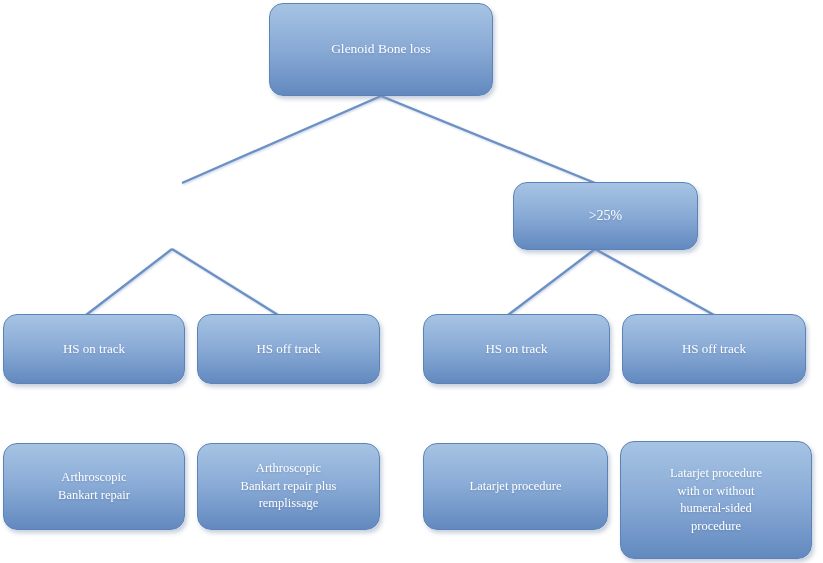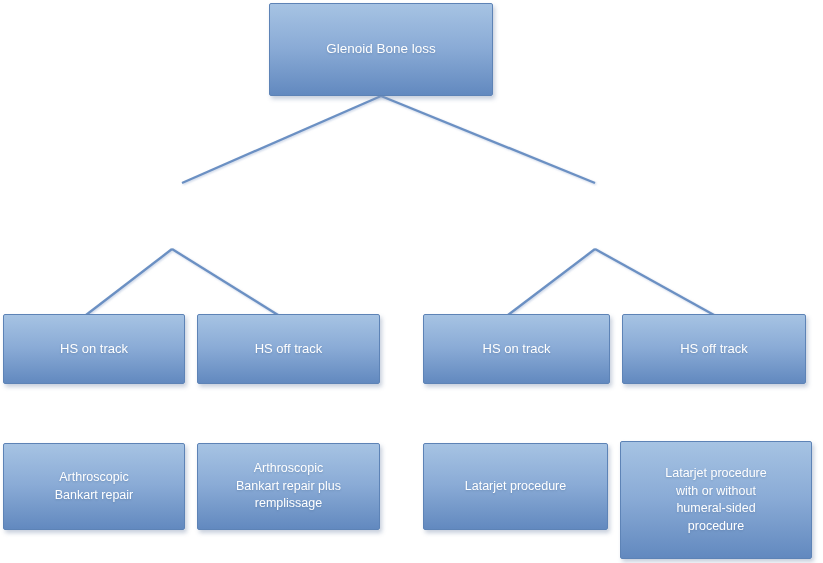--- a/index.html
+++ b/index.html
@@ -30,23 +30,24 @@
   }
   .node {
     position: absolute;
     box-sizing: border-box;
     display: flex;
     align-items: center;
     justify-content: center;
     text-align: center;
     background: linear-gradient(to bottom, #a6c3e3 0%, #8aabd6 48%, #6289bf 100%);
     border: 1px solid #5d83b6;
-    border-radius: 2px;
+    border-radius: 14px;
     box-shadow: 2px 3px 4px rgba(130,148,178,0.45);
     color: #ffffff;
+    font-family: Liberation Serif, serif;
   }
   .node-label {
     white-space: pre-line;
     line-height: 1.4;
     text-shadow: 0 1px 2px rgba(60,90,130,0.30);
     padding: 2px 8px;
   }
   .root-node .node-label  { font-size: 13.5px; }
   .pct-node .node-label   { font-size: 14px; }
   .track-node .node-label { font-size: 13px; }
@@ -64,20 +65,23 @@
     <line x1="172" y1="249" x2="278" y2="315"></line>
     <line x1="595" y1="249" x2="508" y2="315"></line>
     <line x1="595" y1="249" x2="714" y2="315"></line>
   </svg>
 
   <div class="node root-node" style="left:269px; top:3px; width:224px; height:93px;">
     <span class="node-label">Glenoid Bone loss</span>
   </div>
 
 
+  <div class="node pct-node" style="left:513px; top:182px; width:185px; height:68px;">
+    <span class="node-label">&gt;25%</span>
+  </div>
 
   <div class="node track-node" style="left:3px; top:314px; width:182px; height:70px;">
     <span class="node-label">HS on track</span>
   </div>
 
   <div class="node track-node" style="left:197px; top:314px; width:183px; height:70px;">
     <span class="node-label">HS off track</span>
   </div>
 
   <div class="node track-node" style="left:423px; top:314px; width:187px; height:70px;">

